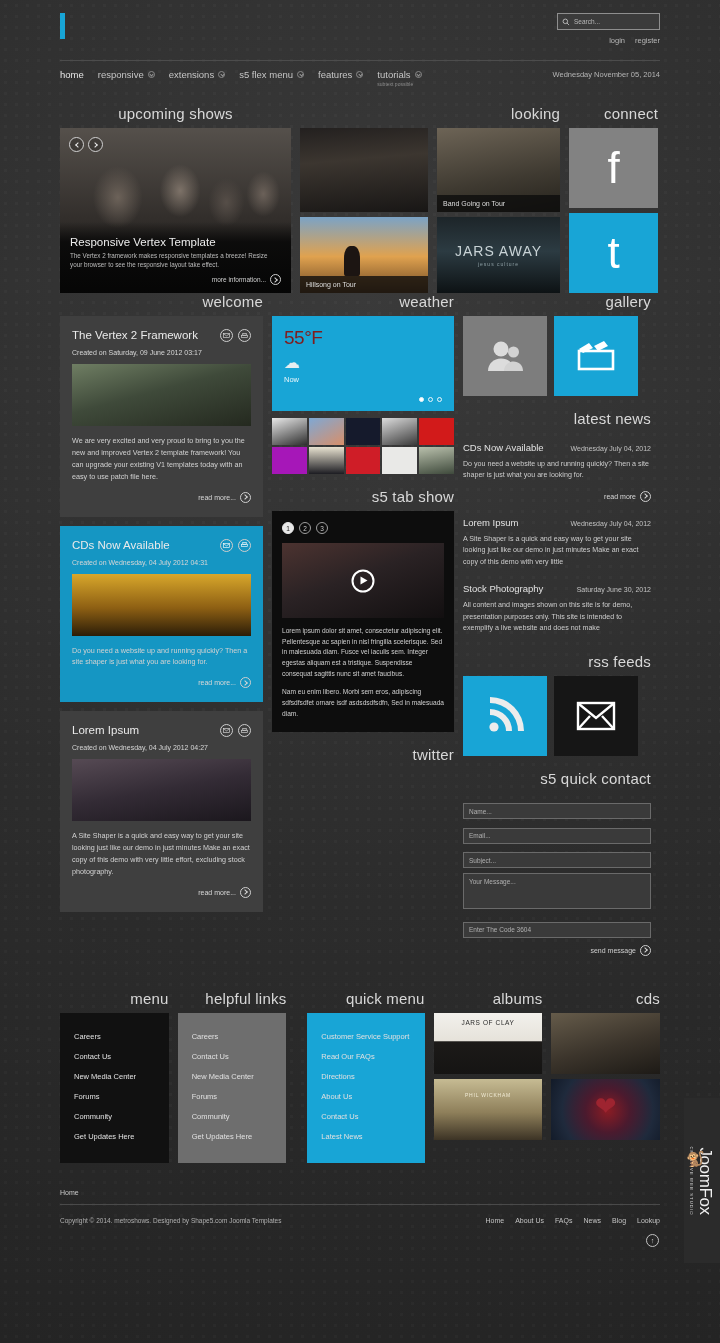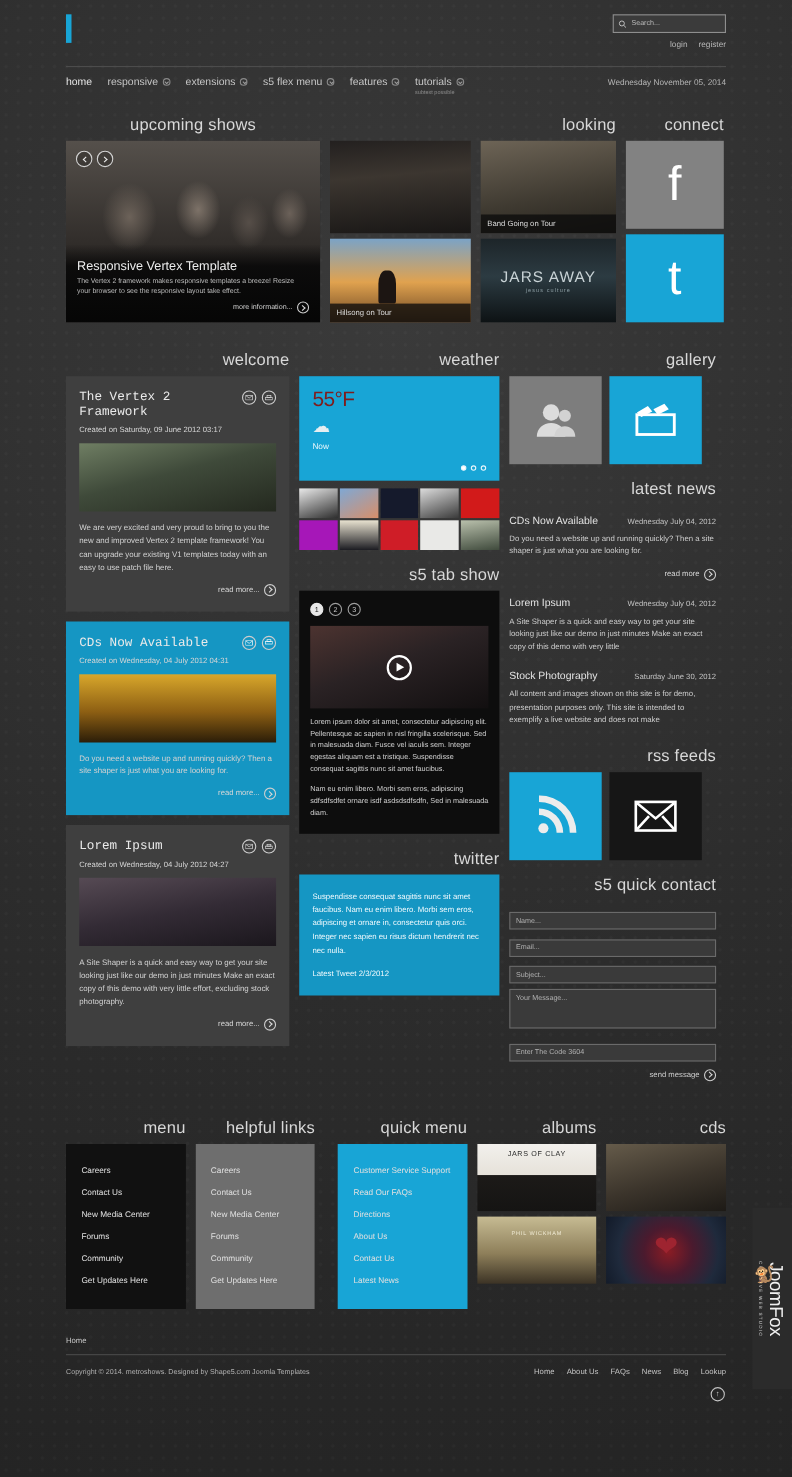--- a/index.html
+++ b/index.html
@@ -149,29 +149,29 @@
   .t-away .smtxt { color: #8fa0a6; font-size: 5px; letter-spacing: 1px; margin-top: 2px; }
 
   .social {
     height: 80px; display: flex; align-items: center; justify-content: center;
     font-size: 44px; color: #fff; font-weight: 300;
   }
   .social.fb { background: #828282; }
   .social.tw { background: #18a5d6; margin-top: 5px; }
 
   
-  .midrow { display: flex; gap: 9px; margin-top: 26px; }
+  .midrow { display: flex; gap: 9px; }
   .col-left { width: 203px; }
   .col-mid  { width: 182px; }
   .col-right{ width: 188px; }
 
   .article { padding: 13px 12px 14px; margin-bottom: 9px; }
   .article.dark { background: #3f3f3f; }
   .article.blue { background: #1596c3; }
-  .article-head { display: flex; justify-content: space-between; align-items: flex-start; font-family: Liberation Mono, monospace; }
+  .article-head { display: flex; justify-content: space-between; align-items: flex-start; }
   .article h3 { font-size: 11.5px; color: #eaeaea; font-weight: 300; }
   .acts { display: flex; gap: 5px; }
   .actbtn {
     width: 13px; height: 13px; border-radius: 50%; border: 1px solid #cdcdcd;
     display: flex; align-items: center; justify-content: center;
   }
   .created { font-size: 7px; color: #d6d6d6; margin-top: 7px; }
   .article .thumb { width: 100%; height: 62px; margin-top: 8px; }
   .thumb-a { background: linear-gradient(165deg,#6f7e63 0%,#3f4a3a 45%,#24291f 100%); }
   .thumb-b { background: linear-gradient(180deg,#d8a72b 0%,#8d5f13 55%,#2b1d08 100%); }
@@ -527,24 +527,20 @@
             <span class="tabnum">3</span>
           </div>
           <div class="video">
             <div class="playb"></div>
           </div>
           <p>Lorem ipsum dolor sit amet, consectetur adipiscing elit. Pellentesque ac sapien in nisl fringilla scelerisque. Sed in malesuada diam. Fusce vel iaculis sem. Integer egestas aliquam est a tristique. Suspendisse consequat sagittis nunc sit amet faucibus.</p>
           <p>Nam eu enim libero. Morbi sem eros, adipiscing sdfsdfsdfet ornare isdf asdsdsdfsdfn, Sed in malesuada diam.</p>
         </div>
 
         <div class="mtitle" style="margin-top:14px">twitter</div>
-        <div class="twitterbox">
-          <p>Suspendisse consequat sagittis nunc sit amet faucibus. Nam eu enim libero. Morbi sem eros, adipiscing et ornare in, consectetur quis orci. Integer nec sapien eu risus dictum hendrerit nec nec nulla.</p>
-          <p class="tw-date">Latest Tweet 2/3/2012</p>
-        </div>
       </div>
 
       <div class="col-right">
         <div class="mtitle">gallery</div>
         <div class="tilerow">
           <div class="gtile grey">
             <svg width="40" height="34" viewBox="0 0 40 34">
               <circle cx="16" cy="10" r="7.5" fill="#dcdcdc"></circle>
               <path d="M3 32c0-7.5 5.8-12.5 13-12.5S29 24.5 29 32z" fill="#dcdcdc"></path>
               <circle cx="28.5" cy="13" r="5.5" fill="#d2d2d2"></circle>

